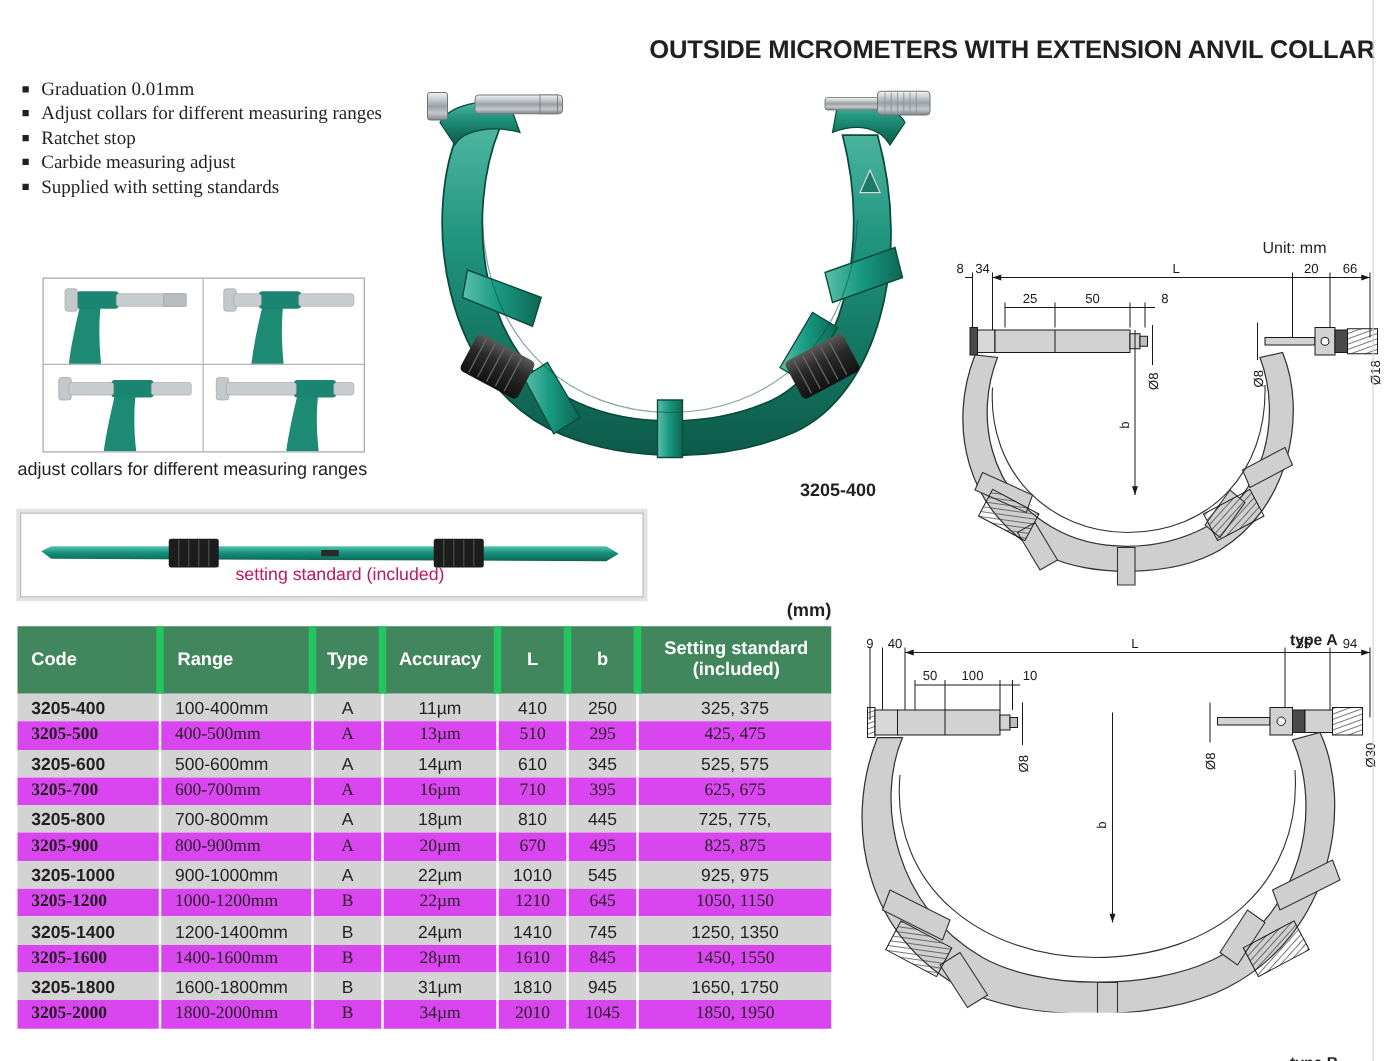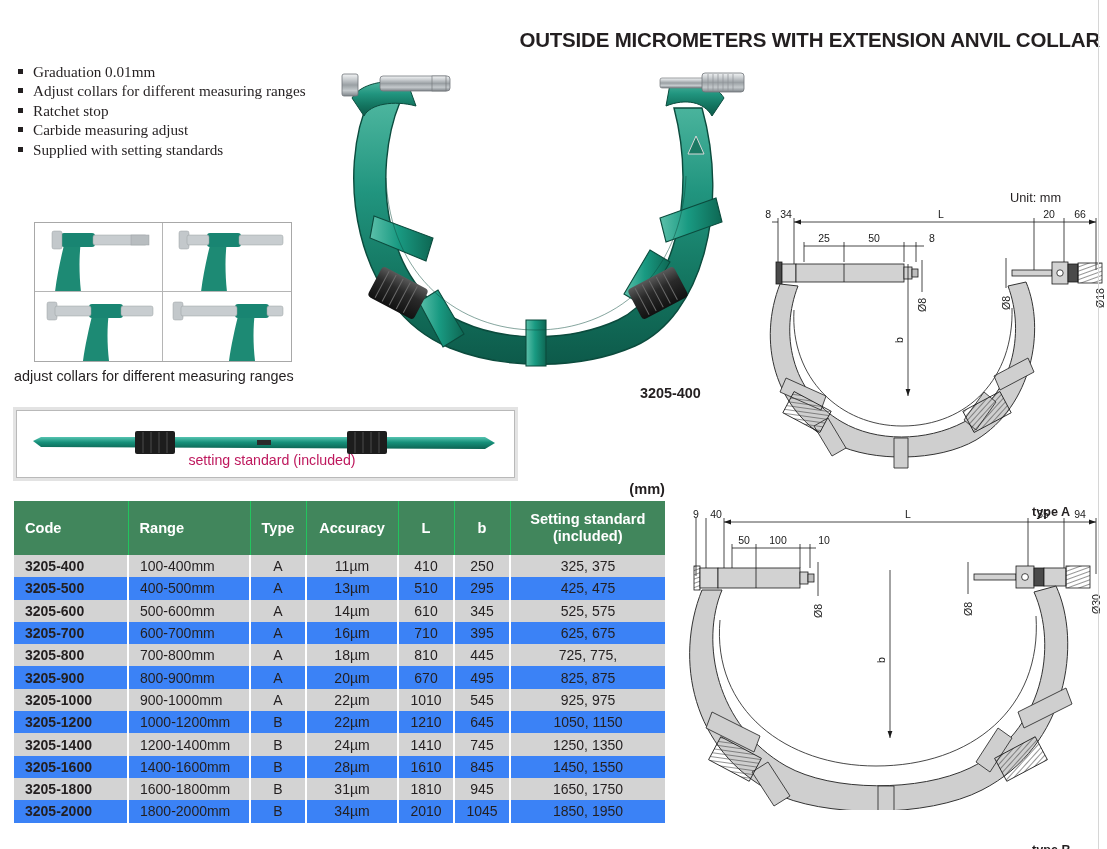--- a/index.html
+++ b/index.html
@@ -57,35 +57,35 @@
   
   #unit-mm{left:520px;top:481px;width:145px;text-align:right;font-size:14.6px;font-weight:bold;color:#231f20;}
   #spec-table{
     left:14px;top:501px;width:651px;
     border-collapse:collapse;table-layout:fixed;
     font-size:13.6px;
   }
   #spec-table th{
     background:#41865c;color:#ffffff;font-weight:bold;
     font-size:14.6px;line-height:17px;
-    padding:6px 4px;border-right:1px solid #22c55e;
+    padding:6px 4px;border-right:6px solid #22c55e;
     height:42px;vertical-align:middle;
   }
   #spec-table th:last-child{border-right:none;}
   #spec-table th.l-col{text-align:left;padding-left:11px;}
   #spec-table td{
     height:22.3px;padding:0 4px;text-align:center;
     border-right:2px solid #ffffff;color:#231f20;font-size:14px;
     vertical-align:middle;
   }
   #spec-table td:last-child{border-right:none;}
   #spec-table td.code{font-weight:bold;text-align:left;padding-left:11px;}
   #spec-table td.range{text-align:left;padding-left:11px;}
   #spec-table tr.odd td{background:#d3d3d3;}
-  #spec-table tr.even td{background:#3b82f6;}
+  #spec-table tr.even td{background:#d946ef;font-family:Liberation Serif, serif;}
 
   
   .dwg{position:absolute;}
   .dwg-caption{font-size:12.6px;font-weight:bold;color:#231f20;margin-top:48px;}
   #unit-label{left:1010px;top:190px;font-size:12.8px;color:#231f20;}
   #margin-line{left:1098px;top:0;width:1px;height:849px;background:#d6d6d6;}
 </style>
 </head>
 <body>
 

